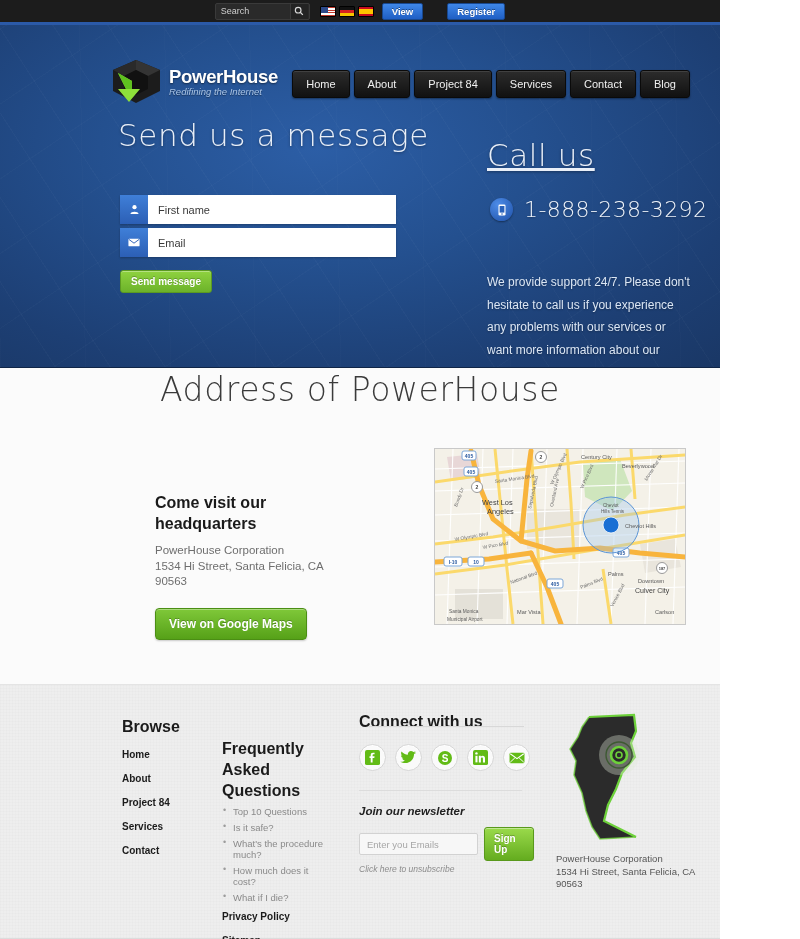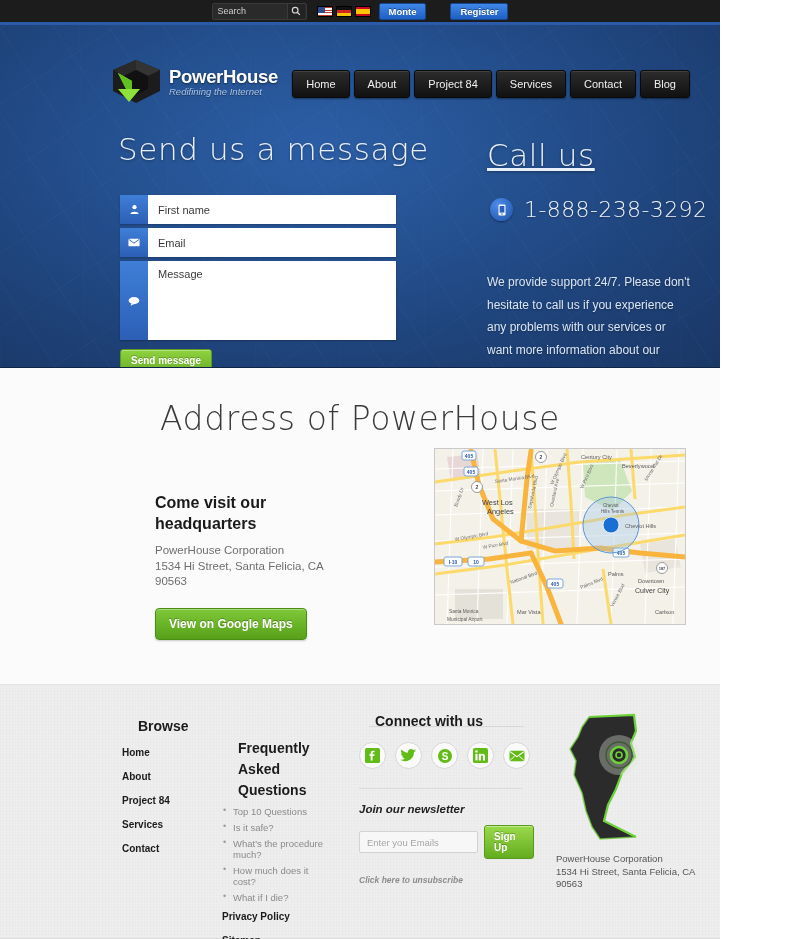--- a/index.html
+++ b/index.html
@@ -106,21 +106,21 @@
     cursor: pointer; white-space: nowrap;
   }
 
   
   .hero-h {
     font-family: "DejaVu Sans", sans-serif;
     font-weight: 300; color: #e9eff8; font-size: 31px;
     letter-spacing: 0.6px;
     text-shadow: 0 1px 3px rgba(0,0,0,0.35);
   }
-  .h-send { position: absolute; left: 118px; top: 106px; text-align: center; }
+  .h-send { position: absolute; left: 118px; top: 92px; text-align: center; }
   .h-call { position: absolute; left: 487px; top: 112px; text-decoration: underline; }
 
   
   .form { position: absolute; left: 120px; top: 170px; width: 276px; }
   .field { display: flex; height: 29px; margin-bottom: 4px; box-shadow: 0 1px 2px rgba(0,0,0,0.25); }
   .field-ic {
     width: 28px; background: linear-gradient(to bottom, #3f7fd8, #2c5fb5);
     display: flex; align-items: center; justify-content: center;
     flex: 0 0 28px;
   }
@@ -165,21 +165,21 @@
     color: #dbe6f4; font-size: 12px; line-height: 22.6px;
     text-shadow: 0 1px 2px rgba(0,0,0,0.3);
   }
 
   
   .address-sec {
     height: 317px; background: #fbfbfb; position: relative;
     border-bottom: 1px solid #e4e4e4;
   }
   .addr-title {
-    text-align: center; padding-top: 31px;
+    text-align: center; padding-top: 2px;
     font-family: "DejaVu Sans", sans-serif; font-weight: 300;
     font-size: 33px; color: #3a3a3a; letter-spacing: 0.6px;
   }
   .addr-left { position: absolute; left: 155px; top: 124px; width: 200px; }
   .addr-h {
     font-size: 16px; font-weight: bold; color: #1a1a1a; line-height: 21px;
     margin-bottom: 9px;
   }
   .addr-p { font-size: 11.5px; color: #6e6e6e; line-height: 15.5px; }
   .btn-maps {
@@ -199,21 +199,21 @@
   
   .footer {
     height: 254px; position: relative;
     background: #eeeeee;
     background-image:
       repeating-linear-gradient(0deg, rgba(0,0,0,0.012) 0 1px, transparent 1px 3px),
       repeating-linear-gradient(90deg, rgba(0,0,0,0.012) 0 1px, transparent 1px 3px);
     border-bottom: 1px solid #dcdcdc;
   }
   .f-col { position: absolute; }
-  .f-head { font-size: 14px; font-weight: bold; color: #1b1b1b; margin-bottom: 13px; margin-left: 16px; }
+  .f-head { font-size: 16px; font-weight: bold; color: #1b1b1b; margin-bottom: 13px; }
   .f-link {
     display: block; font-size: 10px; font-weight: bold; color: #1b1b1b;
     text-decoration: none; margin-bottom: 13px; cursor: pointer;
   }
   .f-sub { list-style: none; margin: -6px 0 8px 0; }
   .f-sub li {
     font-size: 9.5px; color: #8a8a8a; margin-bottom: 5px;
     padding-left: 11px; position: relative; cursor: pointer;
   }
   .f-sub li::before {
@@ -248,21 +248,21 @@
   .news-input::placeholder { color: #a6a6a6; opacity: 1; }
   .btn-signup {
     padding: 5px 9px; border-radius: 3px;
     background: linear-gradient(to bottom, #9ada4b, #64ac1f);
     border: 1px solid #59991c; color: #fff; font-size: 10px; font-weight: bold;
     cursor: pointer; text-shadow: 0 -1px 0 rgba(0,0,0,0.25);
     box-shadow: inset 0 1px 0 rgba(255,255,255,0.4);
   }
   .unsub {
     font-size: 8.5px; font-style: italic; color: #8d8d8d;
-    margin-top: 16px; cursor: pointer; font-weight: bold;
+    margin-top: 3px; cursor: pointer;
   }
   .ca-wrap { position: absolute; left: 556px; top: 713px; }
   .ca-cap { font-size: 9.5px; color: #555; line-height: 12.5px; margin-top: 8px; }
 </style>
 </head>
 <body>
 
 <div class="page">
 
   <div class="topbar">
@@ -274,21 +274,21 @@
             <circle cx="5" cy="5" r="3.4" fill="none" stroke="#d8d8d8" stroke-width="1.4"></circle>
             <line x1="7.5" y1="7.5" x2="10.6" y2="10.6" stroke="#d8d8d8" stroke-width="1.5"></line>
           </svg>
         </div>
       </div>
       <div class="flags">
         <span class="flag flag-us"></span>
         <span class="flag flag-de"></span>
         <span class="flag flag-es"></span>
       </div>
-      <div class="topbtn">Monte</div>
+      <div class="topbtn">View</div>
       <div class="topbtn reg">Register</div>
     </div>
   </div>
 
   <div class="hero">
     <div class="hero-inner">
 
       <div class="logo">
         <div class="logo-mark">
           <svg width="52" height="46" viewBox="0 0 52 46">
@@ -329,29 +329,20 @@
           <input type="text" placeholder="First name" style="">
         </div>
         <div class="field">
           <div class="field-ic">
             <svg width="12" height="9" viewBox="0 0 14 10">
               <rect x="0.5" y="0.5" width="13" height="9" rx="1" fill="#fff"></rect>
               <path d="M0.8 1.2 L7 5.8 L13.2 1.2" fill="none" stroke="#2c5fb5" stroke-width="1.1"></path>
             </svg>
           </div>
           <input type="text" placeholder="Email" style="">
-        </div>
-        <div class="field-ta">
-          <div class="field-ic">
-            <svg width="12" height="10" viewBox="0 0 14 11">
-              <ellipse cx="7" cy="5" rx="6.2" ry="4.2" fill="#fff"></ellipse>
-              <polygon points="4,8 3,11 7,9" fill="#fff"></polygon>
-            </svg>
-          </div>
-          <textarea placeholder="Message" style=""></textarea>
         </div>
         <div class="btn-green">Send message</div>
       </div>
 
       <div class="phone-row">
         <div class="phone-ic">
           <svg width="8" height="12" viewBox="0 0 8 12">
             <rect x="0.5" y="0.5" width="7" height="11" rx="1.3" fill="#fff"></rect>
             <rect x="1.6" y="2" width="4.8" height="6.6" fill="#2a62bb"></rect>
             <circle cx="4" cy="10" r="0.8" fill="#2a62bb"></circle>

